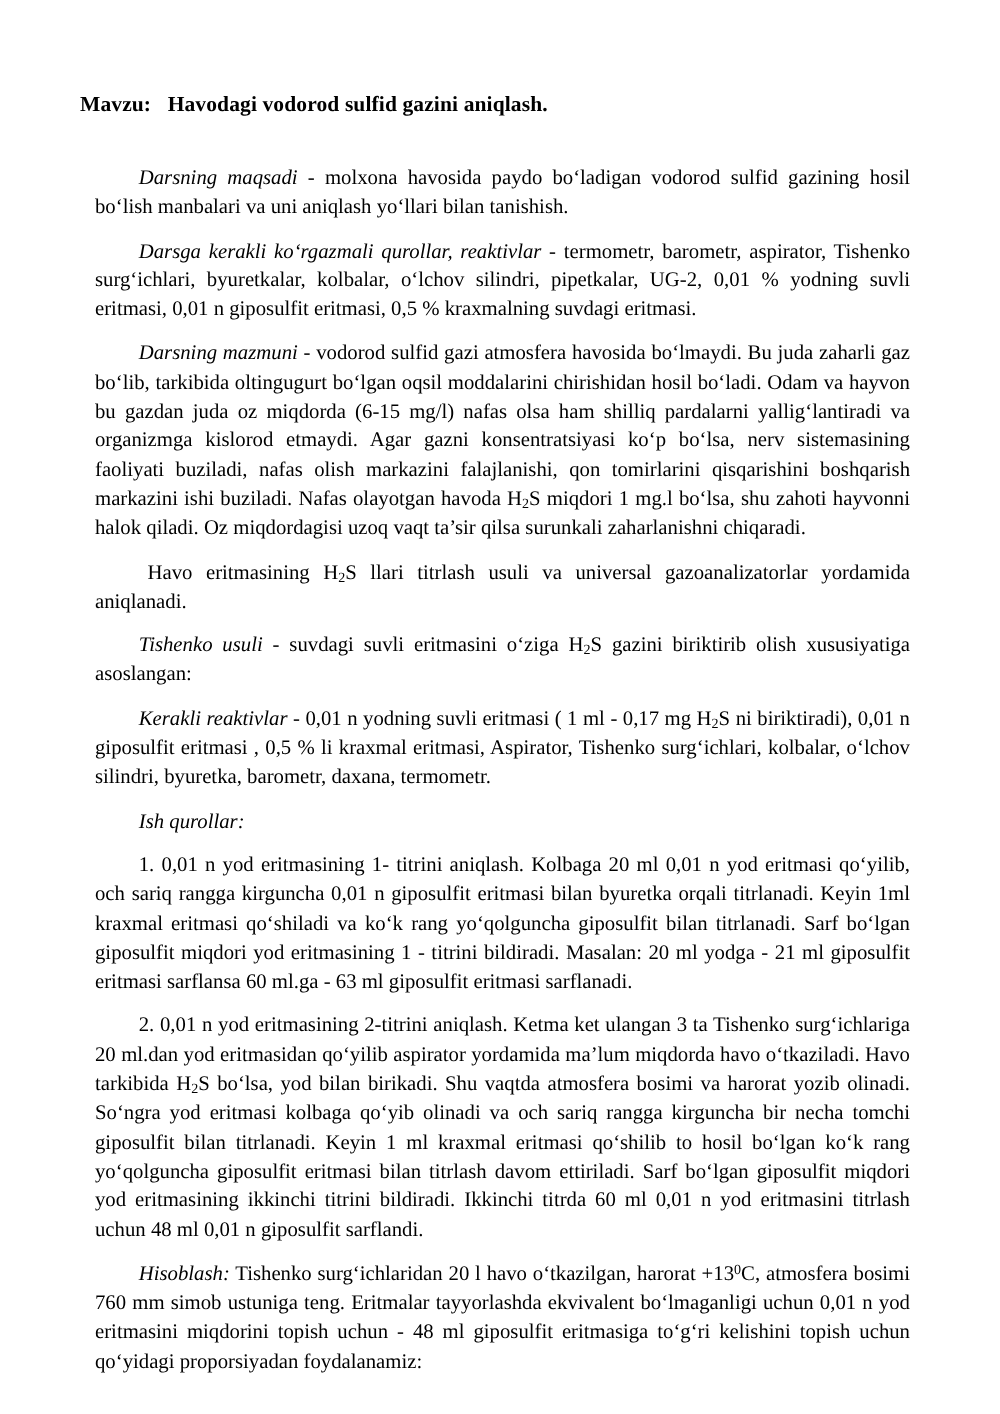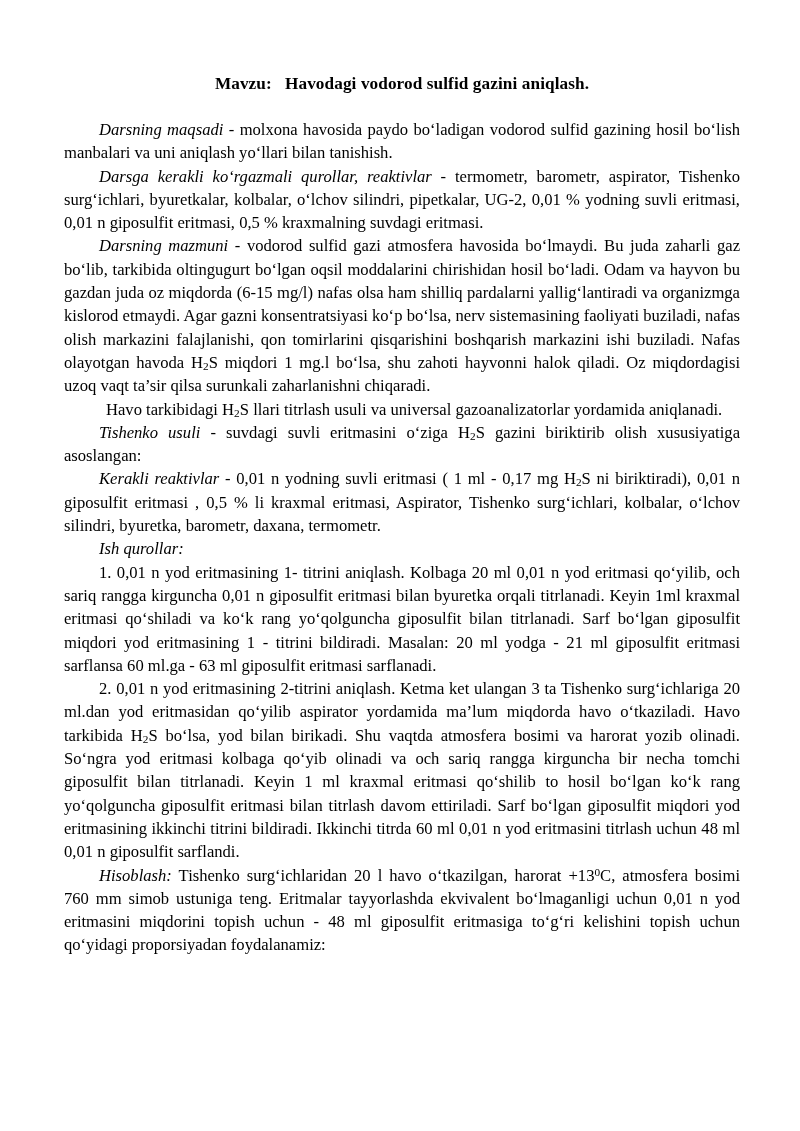--- a/index.html
+++ b/index.html
@@ -21,34 +21,34 @@
     width: 800px;
     height: 1131px;
     background: #ffffff;
     overflow: hidden;
   }
   .doc-title {
     position: absolute;
     left: 64px;
     top: 72px;
     width: 676px;
-    text-align: center;
+    text-align: left;
     font-size: 17.2px;
     font-weight: bold;
     letter-spacing: 0.1px;
     line-height: 23.3px;
   }
   .body-col {
     position: absolute;
     left: 64px;
     top: 118px;
     width: 676px;
   }
   p.para {
-    margin: 0;
+    margin: 12px;
     padding: 0;
     text-align: justify;
     text-justify: inter-word;
     font-size: 16.6px;
     line-height: 23.3px;
     text-indent: 35px;
     hyphens: none;
   }
   p.para.indent-wide {
     text-indent: 42px;
@@ -76,21 +76,21 @@
   </div>
 
   <div class="body-col">
 
     <p class="para"><i class="ital">Darsning   maqsadi</i><span> - molxona havosida paydo bo‘ladigan vodorod sulfid gazining hosil bo‘lish manbalari va uni aniqlash yo‘llari bilan tanishish.</span></p>
 
     <p class="para"><i class="ital">Darsga kerakli ko‘rgazmali qurollar, reaktivlar</i><span> - termometr, barometr, aspirator, Tishenko surg‘ichlari, byuretkalar,  kolbalar, o‘lchov silindri, pipetkalar, UG-2, 0,01 % yodning suvli  eritmasi, 0,01 n giposulfit eritmasi, 0,5 % kraxmalning suvdagi eritmasi.</span></p>
 
     <p class="para"><i class="ital">Darsning mazmuni</i><span> - vodorod sulfid gazi atmosfera havosida bo‘lmaydi. Bu juda zaharli gaz bo‘lib, tarkibida oltingugurt bo‘lgan oqsil moddalarini chirishidan hosil bo‘ladi. Odam va hayvon bu gazdan juda oz miqdorda (6-15 mg/l)  nafas olsa ham shilliq pardalarni yallig‘lantiradi va organizmga kislorod etmaydi. Agar gazni konsentratsiyasi ko‘p bo‘lsa, nerv sistemasining faoliyati buziladi, nafas olish markazini falajlanishi, qon tomirlarini qisqarishini boshqarish markazini ishi buziladi. Nafas olayotgan havoda  H</span><sub>2</sub><span>S</span><span>  miqdori 1 mg.l bo‘lsa, shu zahoti hayvonni halok qiladi. Oz miqdordagisi uzoq vaqt ta’sir qilsa surunkali zaharlanishni chiqaradi.</span></p>
 
-    <p class="para indent-wide"><span>Havo tarkibidagi H</span><sub>2</sub><span>S</span><span> llari titrlash usuli va universal gazoanalizatorlar yordamida aniqlanadi.</span></p>
+    <p class="para indent-wide"><span>Havo eritmasining H</span><sub>2</sub><span>S</span><span> llari titrlash usuli va universal gazoanalizatorlar yordamida aniqlanadi.</span></p>
 
     <p class="para"><i class="ital">Tishenko usuli</i><span> - suvdagi suvli eritmasini o‘ziga H</span><sub>2</sub><span>S</span><span> gazini biriktirib olish xususiyatiga asoslangan:</span></p>
 
     <p class="para"><i class="ital">Kerakli reaktivlar</i><span> - 0,01 n  yodning suvli  eritmasi ( 1 ml  - 0,17 mg H</span><sub>2</sub><span>S</span><span> ni biriktiradi), 0,01 n giposulfit eritmasi , 0,5 % li kraxmal eritmasi, Aspirator, Tishenko surg‘ichlari, kolbalar, o‘lchov silindri, byuretka, barometr, daxana, termometr.</span></p>
 
     <p class="para"><i class="ital">Ish qurollar:</i></p>
 
     <p class="para"><span>1. 0,01 n yod eritmasining 1- titrini aniqlash. Kolbaga 20 ml 0,01 n yod eritmasi qo‘yilib, och sariq rangga kirguncha 0,01 n giposulfit eritmasi bilan byuretka orqali titrlanadi. Keyin 1ml kraxmal eritmasi qo‘shiladi va ko‘k rang yo‘qolguncha giposulfit bilan titrlanadi. Sarf  bo‘lgan giposulfit miqdori yod eritmasining 1 - titrini bildiradi. Masalan: 20 ml yodga - 21 ml giposulfit eritmasi sarflansa  60 ml.ga - 63 ml giposulfit eritmasi sarflanadi.</span></p>
 
     <p class="para"><span>2. 0,01 n yod eritmasining 2-titrini aniqlash.  Ketma ket ulangan 3 ta Tishenko surg‘ichlariga 20 ml.dan yod eritmasidan qo‘yilib aspirator  yordamida ma’lum miqdorda havo o‘tkaziladi. Havo tarkibida H</span><sub>2</sub><span>S</span><span> bo‘lsa, yod bilan birikadi. Shu vaqtda atmosfera bosimi va harorat yozib olinadi. So‘ngra yod eritmasi kolbaga qo‘yib olinadi va och sariq rangga kirguncha bir necha tomchi giposulfit bilan titrlanadi. Keyin 1 ml kraxmal eritmasi qo‘shilib to hosil bo‘lgan ko‘k rang yo‘qolguncha giposulfit eritmasi bilan titrlash davom ettiriladi. Sarf bo‘lgan giposulfit miqdori yod eritmasining ikkinchi titrini bildiradi. Ikkinchi titrda 60 ml 0,01 n yod eritmasini titrlash uchun 48 ml 0,01 n giposulfit sarflandi.</span></p>

